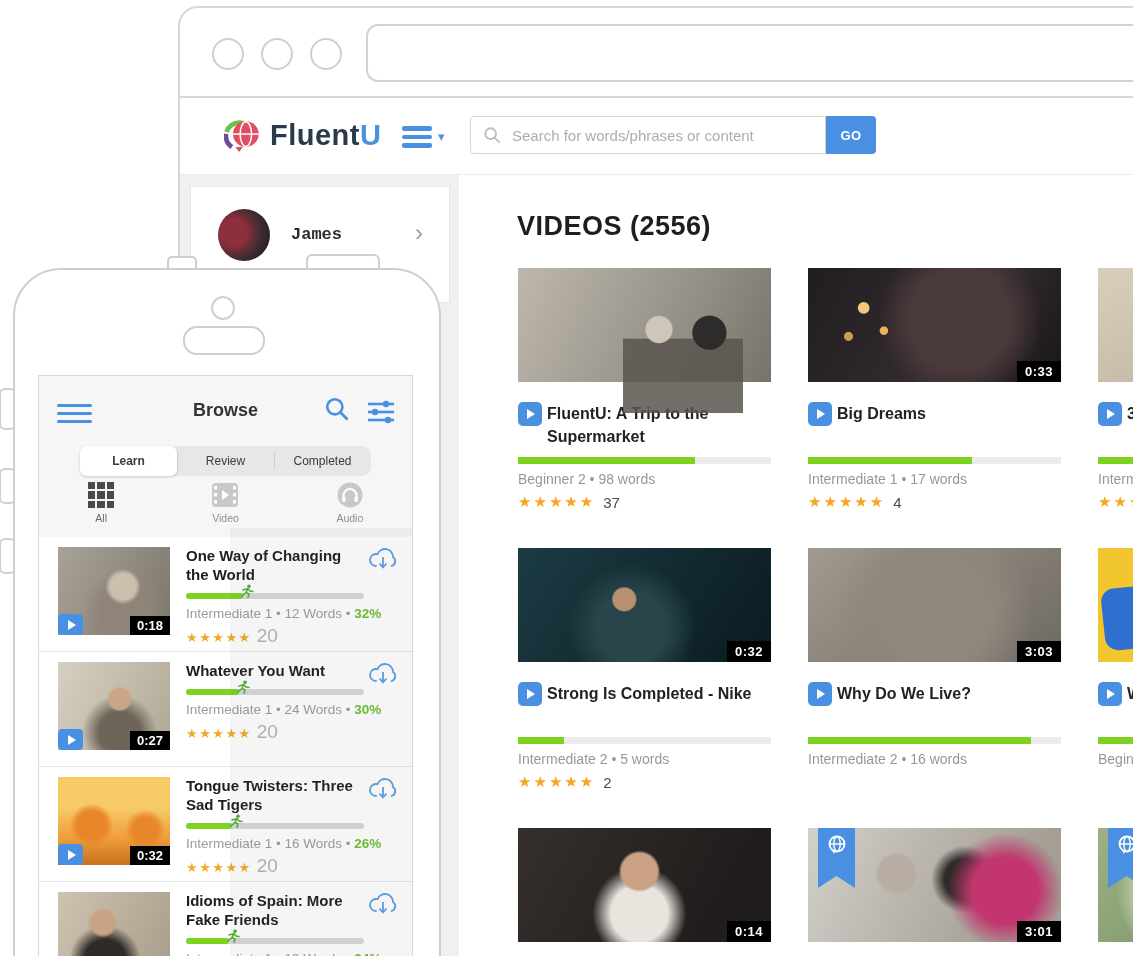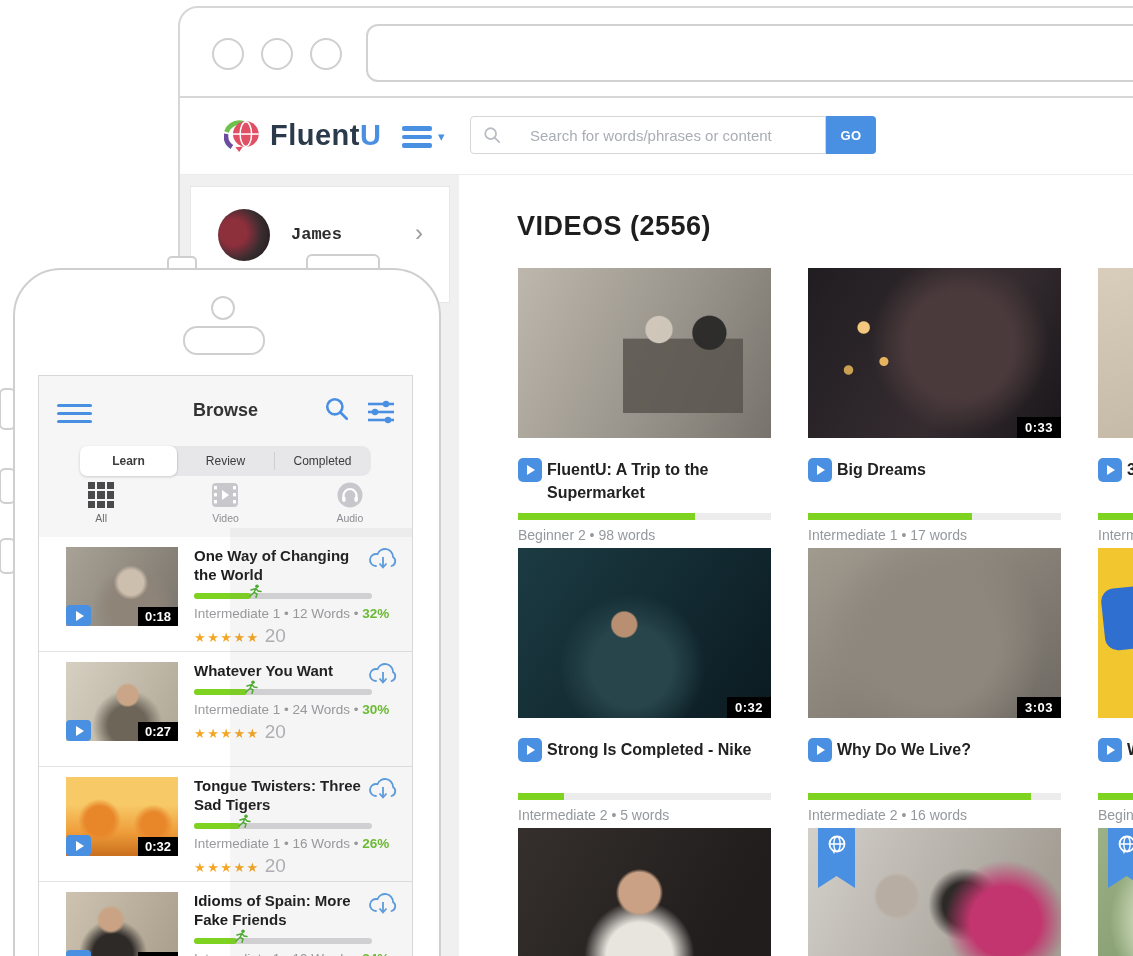--- a/index.html
+++ b/index.html
@@ -16,38 +16,38 @@
   .appheader{position:absolute;top:90px;left:0;right:0;height:76px;background:#fff;border-bottom:1px solid #ececec;}
   .logo{position:absolute;left:44px;top:18px;display:flex;align-items:center;gap:8px;}
   .logo-text{font-size:29px;font-weight:bold;color:#2a3a4a;letter-spacing:.5px;}
   .logo-text .u{color:#4a90e2;}
   .menu-btn{position:absolute;left:222px;top:24px;display:flex;align-items:center;gap:6px;cursor:pointer;}
   .menu-bars span{display:block;width:30px;height:4.5px;background:#4a90e2;border-radius:2px;margin:4px 0;}
   .menu-caret{color:#4a90e2;font-size:13px;}
   .searchwrap{position:absolute;left:290px;top:18px;display:flex;}
   .searchbox{width:330px;height:36px;border:1px solid #d6d6d6;border-radius:4px 0 0 4px;background:#fff;
              display:flex;align-items:center;padding:0 12px;gap:9px;}
-  .searchbox input{border:none;outline:none;flex:1;font-size:15px;color:#555;background:transparent;font-family:inherit;margin-left:18px;}
+  .searchbox input{border:none;outline:none;flex:1;font-size:15px;color:#555;background:transparent;font-family:inherit;}
   .searchbox input::placeholder{color:#a9adb3;}
   .go-btn{width:50px;height:38px;background:#4a90e2;color:#fff;border:none;border-radius:0 4px 4px 0;
           font-weight:bold;font-size:13px;letter-spacing:.5px;cursor:pointer;font-family:inherit;}
   
   .sidecol{position:absolute;left:0;top:167px;width:279px;bottom:0;background:#f0f0f1;border-right:1px solid #e3e3e3;}
   .usercard{position:absolute;left:10px;top:11px;width:258px;height:115px;background:#fff;border:1px solid #e7e7e7;}
   .avatar{position:absolute;left:27px;top:22px;width:52px;height:52px;border-radius:50%;
           background:radial-gradient(circle at 30% 45%, #8e2f3c 0 28%, #3a2d30 60%, #191518 100%);}
   .username{position:absolute;left:100px;top:38px;font-size:17px;font-weight:bold;color:#2d2d2d;font-family:Liberation Mono, monospace;}
   .user-chevron{position:absolute;right:26px;top:32px;font-size:24px;color:#9b9b9b;}
   
   .main{position:absolute;left:279px;top:167px;right:0;bottom:0;background:#fff;}
   .main-heading{position:absolute;left:58px;top:36px;font-size:27px;font-weight:800;color:#1e1e1e;letter-spacing:.5px;}
   .grid{position:absolute;left:59px;top:93px;width:1200px;display:grid;grid-template-columns:repeat(3,253px);
         column-gap:37px;row-gap:3px;}
   .card{height:277px;position:relative;}
-  .thumb{height:170px;position:relative;background:#888;padding-left:8px;}
+  .thumb{height:114px;position:relative;background:#888;padding-left:8px;}
   .dur{position:absolute;right:0;bottom:0;background:#000;color:#fff;font-size:13px;font-weight:bold;
        padding:3px 8px;letter-spacing:.5px;}
   .dur:empty{display:none;}
   .titlerow{display:flex;gap:5px;margin-top:20px;height:46px;}
   .playbadge{flex:0 0 auto;width:24px;height:24px;background:#4a90e2;border-radius:5px;display:flex;
              align-items:center;justify-content:center;cursor:pointer;}
   .playbadge .tri{width:0;height:0;border-left:8px solid #fff;border-top:5px solid transparent;border-bottom:5px solid transparent;margin-left:2px;}
   .card-title{font-size:16px;line-height:1.45;font-weight:bold;color:#222;}
   .prog{height:7px;background:#ececec;margin-top:9px;overflow:hidden;}
   .prog>i{display:block;height:100%;background:#7ed321;}
@@ -106,21 +106,21 @@
   .seg.sel{background:#fff;border-radius:7px;box-shadow:0 1px 3px rgba(0,0,0,.18);font-weight:bold;}
   .seg + .seg:not(.sel):before{content:"";position:absolute;left:0;top:6px;bottom:6px;width:1px;background:#cfcfd2;}
   .p-filters{position:absolute;top:106px;left:0;right:0;height:55px;display:flex;}
   .pf{flex:1;display:flex;flex-direction:column;align-items:center;gap:4px;cursor:pointer;}
   .pf-label{font-size:10.5px;color:#8e8e93;}
   .pf.sel .pf-label{color:#6b6b6e;}
   .gridicon{width:26px;height:26px;display:grid;grid-template-columns:repeat(3,1fr);grid-template-rows:repeat(3,1fr);gap:2px;}
   .gridicon i{background:#4a4a4c;}
   .p-list{position:absolute;top:161px;left:0;right:0;height:900px;background:#fff;}
   .prow{height:115px;border-bottom:1px solid #e4e4e7;display:flex;padding:10px 12px 0 19px;box-sizing:border-box;position:relative;}
-  .pthumb{flex:0 0 auto;width:112px;height:79px;position:relative;background:#999;margin-left:8px;}
+  .pthumb{flex:0 0 auto;width:112px;height:88px;position:relative;background:#999;}
   .pplay{position:absolute;left:0;bottom:0;width:25px;height:21px;background:#4a90e2;border-radius:4px;
          display:flex;align-items:center;justify-content:center;cursor:pointer;}
   .pplay .tri{width:0;height:0;border-left:8px solid #fff;border-top:5px solid transparent;border-bottom:5px solid transparent;margin-left:2px;}
   .pdur{position:absolute;right:0;bottom:0;background:#000;color:#fff;font-size:13px;font-weight:bold;padding:2px 7px;}
   .pcontent{flex:1;margin-left:16px;position:relative;}
   .ptitle{font-size:15px;font-weight:bold;color:#1d1d1f;line-height:1.25;width:168px;}
   .pcloud{position:absolute;right:2px;top:0;}
   .pprog{width:178px;height:6px;background:#d8d8da;border-radius:3px;margin-top:8px;position:relative;}
   .pprog>i{display:block;height:100%;background:#7ed321;border-radius:3px;}
   .runner{position:absolute;top:-9px;margin-left:-3px;}

